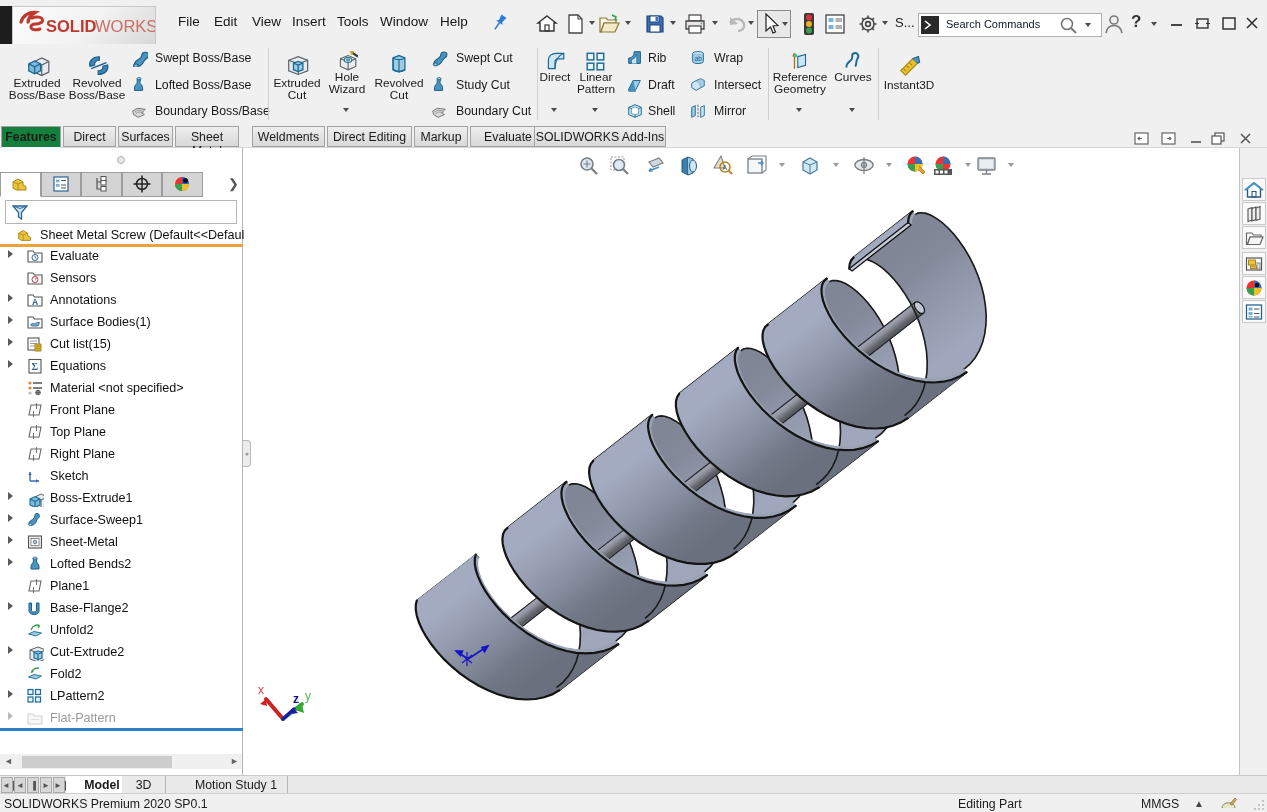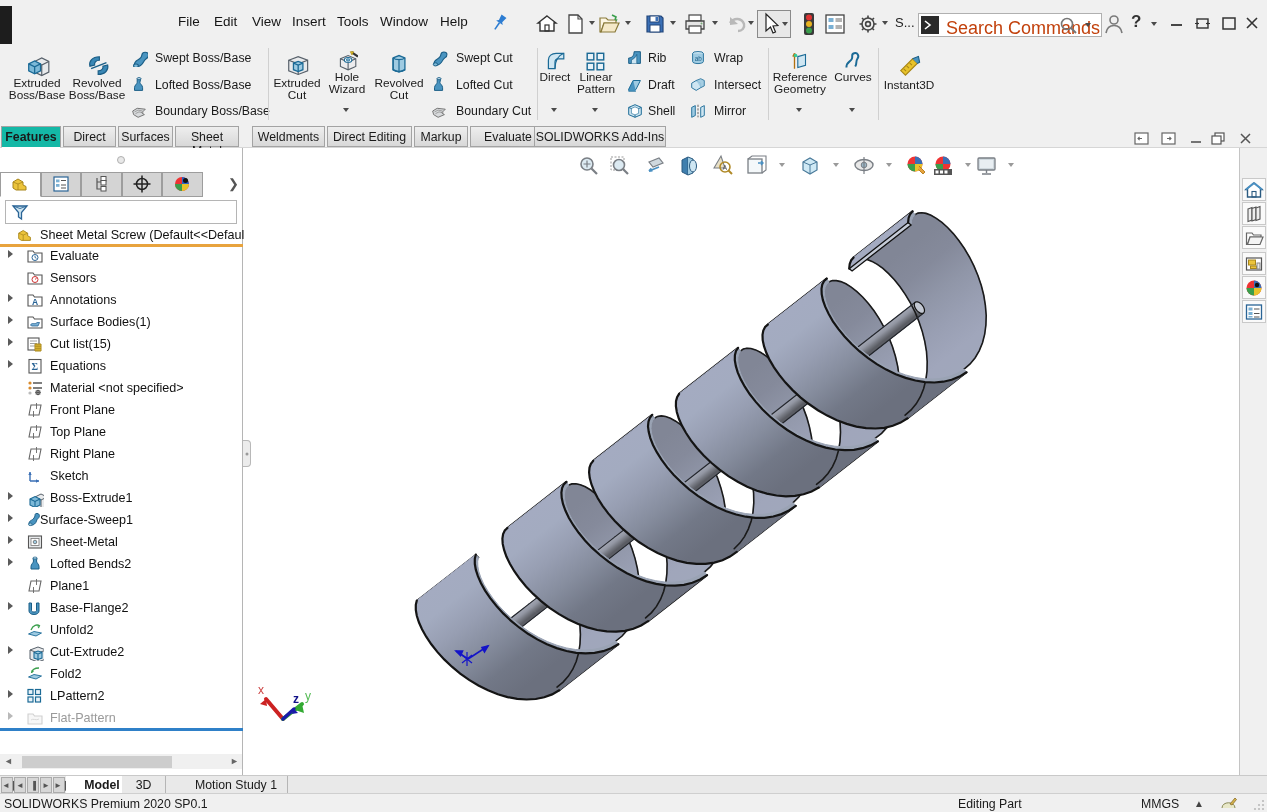--- a/index.html
+++ b/index.html
@@ -9,21 +9,21 @@
 #logopanel{position:absolute;left:12px;top:6px;width:144px;height:39px;background:linear-gradient(135deg,#fdfdfd 0%,#f2f2f2 55%,#d8d8d8 100%);border:1px solid #c9c9c9}
 .menu{position:absolute;top:14px;font-size:13.5px;color:#151515}
 #searchbox{position:absolute;left:918px;top:13px;width:184px;height:24px;background:#fff;border:1px solid #b0b0b0}
 #ribbon{position:absolute;left:0;top:44px;width:1267px;height:82px;background:#f0f0f0}
 .rsep{position:absolute;top:4px;width:1px;height:72px;background:#d0d0d0}
 .rlabel{position:absolute;font-size:11.8px;color:#1a1a1a;text-align:center;line-height:11.5px;white-space:nowrap}
 .slabel{position:absolute;font-size:12.3px;color:#1a1a1a;white-space:nowrap}
 .caret{position:absolute;width:0;height:0;border-left:3.5px solid transparent;border-right:3.5px solid transparent;border-top:4px solid #4a4a4a}
 #tabrow{position:absolute;left:0;top:126px;width:1267px;height:22px;background:#f0f0f0;border-bottom:1px solid #d6d6d6}
 .tab{position:absolute;top:0;height:21px;background:linear-gradient(#eeeeee,#d8d8d8);border:1px solid #a3a3a3;font-size:12.3px;color:#1a1a1a;text-align:center;padding-top:3px}
-.tab.active{background:#14b8a6;font-weight:bold;border-bottom:1px solid #fff;height:22px;z-index:2}
+.tab.active{background:#15803d;font-weight:bold;border-bottom:1px solid #fff;height:22px;z-index:2}
 #leftpanel{position:absolute;left:0;top:148px;width:243px;height:627px;background:#fff;border-right:1px solid #b5b5b5}
 #lp-tabs{position:absolute;left:0;top:24px;width:243px;height:25px}
 .lptab{position:absolute;top:0;width:40.6px;height:25px;background:#d4d4d4;border:1px solid #9d9d9d}
 .lptab.active{background:#fff;border-bottom:1px solid #fff}
 #filterbox{position:absolute;left:5px;top:52px;width:232px;height:24px;border:1px solid #b5b5b5;background:#fff}
 .treeitem{position:absolute;left:0;font-size:12.6px;color:#111;white-space:nowrap}
 .treeitem .arr{position:absolute;left:8px;top:5px;width:0;height:0;border-top:4px solid transparent;border-bottom:4px solid transparent;border-left:5px solid #5a5a5a}
 .gray{color:#9a9a9a}
 #rollback{position:absolute;left:0px;top:580px;width:243px;height:2.5px;background:#2f80c8}
 #lpscroll{position:absolute;left:0px;top:606px;width:242px;height:15px;background:#f0f0f0}
@@ -33,20 +33,30 @@
 .tpbtn{position:absolute;left:2px;width:24px;height:23px;background:#fafafa;border:1px solid #c9c9c9}
 #bottombar{position:absolute;left:0;top:775px;width:1267px;height:18px;background:#e9e9e9;border-top:1px solid #c9c9c9}
 .btab{position:absolute;top:0;height:18px;font-size:12.3px;color:#1a1a1a;text-align:center;padding-top:2px;background:#e9e9e9;border-right:1px solid #b5b5b5}
 .btab.active{background:#fff;font-weight:bold}
 .navbtn{position:absolute;top:1px;width:12px;height:16px;background:#d7d7d7;border:1px solid #ababab;color:#555;font-size:8px;text-align:center;line-height:15px}
 #statusbar{position:absolute;left:0;top:793px;width:1267px;height:19px;background:#f0f0f0;border-top:1px solid #cfcfcf;font-size:12.3px;color:#1a1a1a}
 </style></head>
 <body>
 <div id="titlebar">
  <div id="darkedge"></div>
+ <div id="logopanel">
+  <svg width="142" height="37" style="position:absolute;left:0;top:0">
+    <g fill="none" stroke="#c0392e" stroke-linecap="round">
+<path d="M8 15 C10 8.5 16 5 22 5.5 C18 8 15.5 11.5 15 15" stroke-width="3.3"></path>
+<path d="M19 11 C24 9 29 10 29.5 13 C30 15.5 26 17 22.5 17 C19.5 17 17.5 18.5 18 20.5 C18.6 23 23.5 23.5 27 22" stroke-width="3.0"></path>
+</g>
+    <text x="33" y="25" font-size="16.5" font-weight="bold" font-family="Liberation Sans" fill="#c0392e">SOLID</text>
+    <text x="82" y="25" font-size="16.5" font-family="Liberation Sans" fill="#cd6e66">WORKS</text>
+  </svg>
+ </div>
  <div class="menu" style="left:178px">File</div>
  <div class="menu" style="left:214px">Edit</div>
  <div class="menu" style="left:252px">View</div>
  <div class="menu" style="left:292px">Insert</div>
  <div class="menu" style="left:337px">Tools</div>
  <div class="menu" style="left:380px">Window</div>
  <div class="menu" style="left:440px">Help</div>
  <svg class="abs" style="left:490px;top:11px" width="20" height="24">
       <g transform="rotate(35 10 11)">
         <path d="M7 4 L13 4 L12 10 L14 12 L6 12 L8 10 Z" fill="#2d7dd2"></path>
@@ -132,21 +142,21 @@
       <rect x="3" y="4" width="12" height="11" fill="none" stroke="#333" stroke-width="1.5"></rect>
     </svg>
     <svg class="abs" style="left:1243px;top:14px" width="20" height="20" viewBox="0 0 20 20">
       <path d="M4 4 L14 14 M14 4 L4 14" stroke="#333" stroke-width="1.6"></path>
     </svg>
  <div id="searchbox">
    <div class="abs" style="left:2px;top:2px;width:18px;height:18px;background:#2a2a2a"></div>
    <svg class="abs" style="left:4px;top:4px" width="14" height="14">
         <path d="M2 3 L7 7 L2 11" stroke="#fff" stroke-width="1.6" fill="none"></path>
       </svg>
-   <div class="abs" style="left:27px;top:4px;font-size:18px;color:#c2410c">Search Commands</div>
+   <div class="abs" style="left:27px;top:4px;font-size:11px;color:#0f172a">Search Commands</div>
    <svg class="abs" style="left:140px;top:2px" width="20" height="20">
         <circle cx="8" cy="8" r="5.5" fill="none" stroke="#777" stroke-width="1.6"></circle>
         <path d="M12 12 L17 17" stroke="#777" stroke-width="2"></path>
       </svg>
    <div class="caret" style="left:166px;top:9px"></div>
  </div>
 </div>
 <div id="ribbon">
 <svg class="abs" style="left:24px;top:8px" width="26" height="26" viewBox="0 0 22 22">
       <g stroke="#57606a" stroke-width="1" fill="#e8eaec">
@@ -215,21 +225,21 @@
       <g transform="scale(1.1)">
         <path d="M4 15 C4 10 8 11 10 8 C12 5 10 3 14 3 C18 3 18 7 15 9 C12 11 13 13 10 15 C8 16.5 7 17 4 15 Z" fill="#4a94c0" stroke="#1b5e86" stroke-width="1.1"></path>
         <ellipse cx="5.5" cy="15.5" rx="2.2" ry="1.6" fill="#7db9d8" stroke="#1b5e86"></ellipse>
       </g>
     </svg>
     <div class="slabel" style="left:456px;top:7px">Swept Cut</div>
     <svg class="abs" style="left:430px;top:32px" width="18" height="18" viewBox="0 0 20 20">
       <path d="M8 3 L12 3 L11 7 C11 9 14 10 14 13 L14 16 L5 16 L5 13 C5 10 8 9 8 7 Z" fill="#4a94c0" stroke="#1b5e86" stroke-width="1.1"></path>
       <ellipse cx="10" cy="3" rx="2.2" ry="1.2" fill="#cfe6f2" stroke="#1b5e86"></ellipse>
     </svg>
-    <div class="slabel" style="left:456px;top:34px">Lofted Cut</div>
+    <div class="slabel" style="left:456px;top:34px">Study Cut</div>
     <svg class="abs" style="left:430px;top:58px" width="18" height="18" viewBox="0 0 20 20">
       <path d="M3 10 L8 7 L17 8 L13 12 L16 14 L9 17 L4 14 Z" fill="#d8dadc" stroke="#6a6a6a" stroke-width="1"></path>
       <path d="M5 11 L9 9 L14 10 M6 13 L10 11 L15 12" stroke="#888" fill="none" stroke-width="0.8"></path>
     </svg>
     <div class="slabel" style="left:456px;top:60px">Boundary Cut</div>
     <div class="rsep" style="left:537px"></div>
     <svg class="abs" style="left:544px;top:6px" width="22" height="22" viewBox="0 0 20 20">
       <path d="M4 17 L4 9 C4 5.5 7 3 11 3 L18 3 L18 8 L13 8 C11 8 10 9 10 11 L10 17 Z" fill="#cfe6f2" stroke="#1b6a96" stroke-width="1.1"></path>
       <path d="M18 3 C13 5 10 9 10 17" fill="none" stroke="#1b6a96" stroke-width="1"></path>
     </svg>
@@ -479,21 +489,21 @@
       </g>
     </svg>
     <div class="treeitem" style="left:50px;top:343px">Boss-Extrude1</div>
     <div class="treeitem" style="left:0;top:361px;width:243px;height:22px">
       <span class="arr" style="border-left-color:#5a5a5a"></span>
     </div>
     <svg class="abs" style="left:26px;top:363px;opacity:1" width="18" height="18" viewBox="0 0 18 18">
       <path d="M3 13 C3 9 6 10 8 7 C10 4 8 2.5 11 2.5 C14 2.5 14 6 12 7.5 C10 9 11 11 8.5 13 C6.5 14.5 5.5 14.5 3 13 Z" fill="#4a94c0" stroke="#1b5e86" stroke-width="1"></path>
       <ellipse cx="4.3" cy="13.3" rx="1.8" ry="1.3" fill="#9fcbe2" stroke="#1b5e86" stroke-width="0.8"></ellipse>
     </svg>
-    <div class="treeitem" style="left:40px;top:365px">Surface-Sweep1</div>
+    <div class="treeitem" style="left:50px;top:365px">Surface-Sweep1</div>
     <div class="treeitem" style="left:0;top:383px;width:243px;height:22px">
       <span class="arr" style="border-left-color:#5a5a5a"></span>
     </div>
     <svg class="abs" style="left:26px;top:385px;opacity:1" width="18" height="18" viewBox="0 0 18 18">
       <rect x="2.5" y="3" width="13" height="12" fill="#e8eaec" stroke="#555" stroke-width="1.1"></rect>
       <rect x="5" y="5.5" width="8" height="7" fill="#fff" stroke="#777" stroke-width="0.8"></rect>
       <circle cx="9" cy="9" r="1.8" fill="#9fcbe2" stroke="#555" stroke-width="0.7"></circle>
     </svg>
     <div class="treeitem" style="left:50px;top:387px">Sheet-Metal</div>
     <div class="treeitem" style="left:0;top:405px;width:243px;height:22px">

